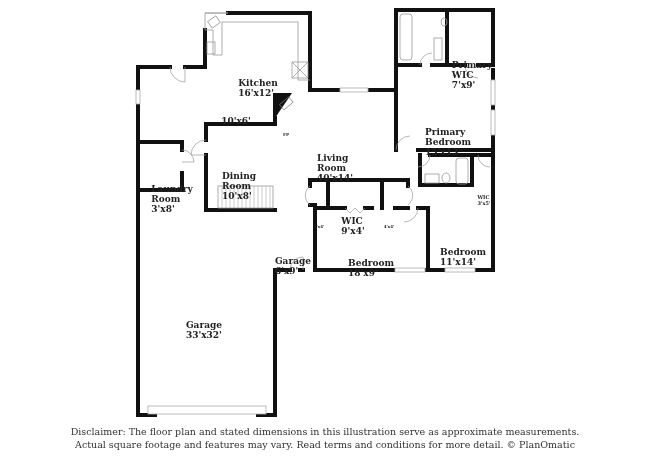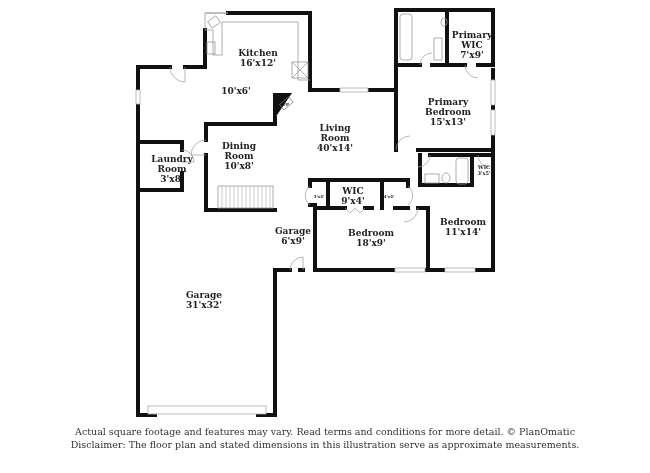--- a/index.html
+++ b/index.html
@@ -1,18 +1,18 @@
 <!DOCTYPE html>
 <html><head>
 <meta charset="utf-8">
 <style>
   html,body{margin:0;padding:0;background:#fff;}
   body{width:650px;height:473px;position:relative;overflow:hidden;font-family:"DejaVu Serif","Liberation Serif",serif;}
   .plan{position:absolute;left:0;top:0;width:650px;height:473px;}
-  .lbl{position:absolute;text-align:center;font-weight:bold;color:#222;font-size:9px;line-height:10px;transform:translate(-50%,-50%);white-space:nowrap;}
+  .lbl{position:absolute;font-weight:bold;color:#222;font-size:9px;line-height:10px;transform:translate(-50%,-50%);white-space:nowrap;margin-top:30px;}
   .lbl.small{font-size:4px;line-height:5px;}
   .lbl.tiny{font-size:5px;line-height:6px;}
   .disclaimer{position:absolute;left:0;top:425px;width:650px;text-align:center;font-size:9.5px;line-height:13px;color:#333;font-family:"DejaVu Serif","Liberation Serif",serif;}
 </style>
 </head>
 <body>
 
 <div class="plan">
 <svg width="650" height="473" viewBox="0 0 650 473">
   <g fill="none" stroke="#111" stroke-width="4" stroke-linecap="square">
@@ -179,21 +179,21 @@
   <div class="lbl" style="left:463px;top:227px;">
     <div>Bedroom</div>
     <div>11'x14'</div>
   </div>
   <div class="lbl" style="left:293px;top:236px;">
     <div>Garage</div>
     <div>6'x9'</div>
   </div>
   <div class="lbl" style="left:204px;top:300px;">
     <div>Garage</div>
-    <div>31'x32'</div>
+    <div>33'x32'</div>
   </div>
   <div class="lbl small" style="left:286px;top:104px;">FP</div>
 </div>
 
 <div class="disclaimer">
+  <div>Disclaimer: The floor plan and stated dimensions in this illustration serve as approximate measurements.</div>
   <div>Actual square footage and features may vary. Read terms and conditions for more detail. © PlanOmatic</div>
-  <div>Disclaimer: The floor plan and stated dimensions in this illustration serve as approximate measurements.</div>
 </div>
 
 </body></html>

